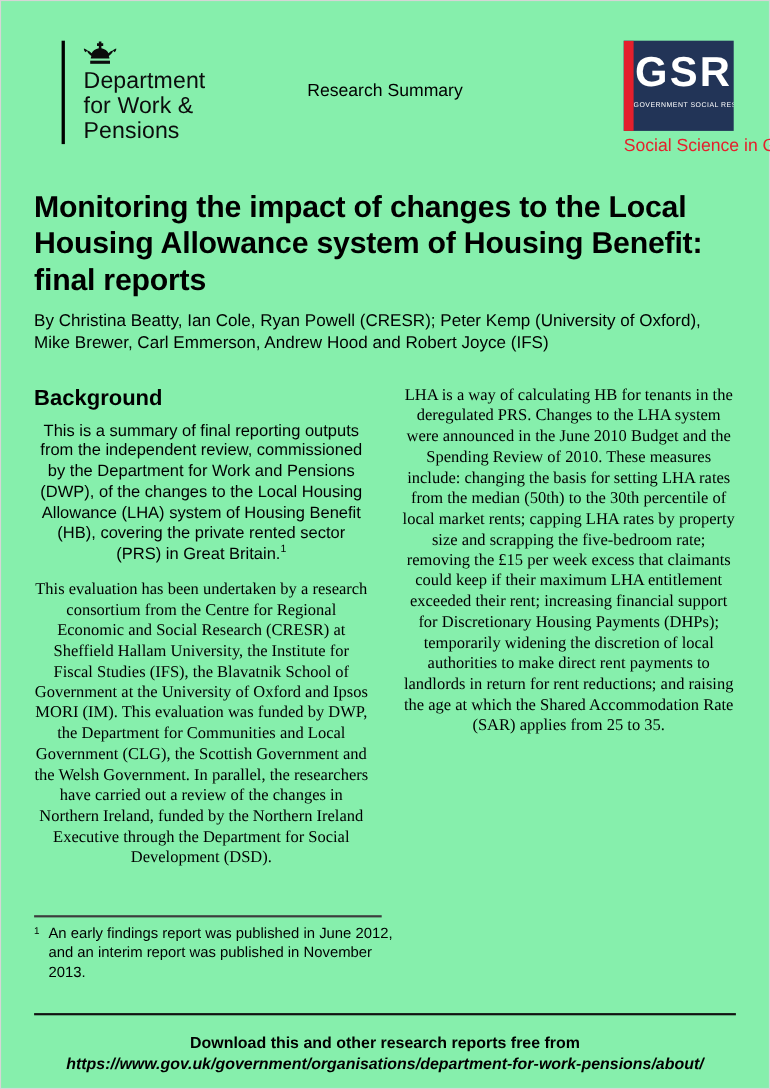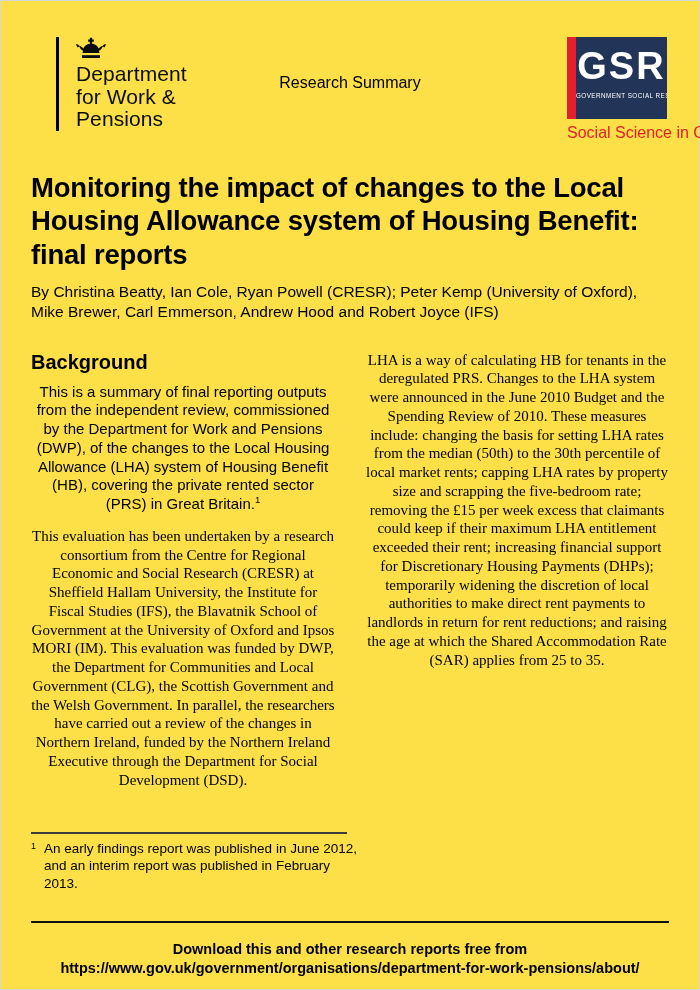--- a/index.html
+++ b/index.html
@@ -5,21 +5,21 @@
   * { box-sizing: border-box; }
   html, body { margin: 0; padding: 0; background: #ffffff; }
   body { font-family: "Liberation Sans", "DejaVu Sans", sans-serif; color: #000; }
 
   .page {
     width: 700px; height: 990px;
     border: 1px solid #d6d6d6;
     padding: 0 30px;
     display: flex; flex-direction: column;
     position: relative;
-    background: #fde047;
+    background: #86efac;
   }
 
   
   .masthead { position: relative; height: 100px; margin-top: 36px; flex: none; }
 
   .dwp-logo { position: absolute; left: 25px; top: 0; border-left: 3px solid #000; padding-left: 17px; }
   .crown { display: block; margin-bottom: 3px; }
   .dwp-name { font-size: 21px; line-height: 22.5px; color: #0b0c0c; letter-spacing: 0.1px; }
 
   .doc-type { position: absolute; left: 50%; top: 37px; transform: translateX(-50%); font-size: 16px; white-space: nowrap; }
@@ -46,21 +46,21 @@
   
   .footnote-block { margin-top: auto; flex: none; }
   .footnote-rule { width: 316px; border-top: 2px solid #3c3c3c; margin-bottom: 6px; }
   .footnote-row { display: flex; font-size: 13.5px; line-height: 1.3; width: 330px; }
   .fn-marker { flex: none; width: 13px; font-size: 9px; padding-top: 1px; }
   .fn-text { flex: 1; }
 
   
   .dl-footer { margin-top: 29px; border-top: 2px solid #111; padding: 17px 0 11px; text-align: center;
                font-weight: bold; font-size: 14.5px; line-height: 1.3; flex: none; }
-  .dl-footer .url { color: #000; text-decoration: none; }
+  .dl-footer .url { color: #000; text-decoration: none; font-style: italic; }
 </style>
 </head>
 <body>
 
 <div class="page">
 
   <header class="masthead">
 
     <div class="dwp-logo">
       <svg class="crown" width="30" height="23" viewBox="0 0 36 27" aria-hidden="true">
@@ -103,21 +103,21 @@
     <section class="col">
       <p>LHA is a way of calculating HB for tenants in the deregulated PRS. Changes to the LHA system were announced in the June 2010 Budget and the Spending Review of 2010. These measures include: changing the basis for setting LHA rates from the median (50th) to the 30th percentile of local market rents; capping LHA rates by property size and scrapping the five-bedroom rate; removing the £15 per week excess that claimants could keep if their maximum LHA entitlement exceeded their rent; increasing financial support for Discretionary Housing Payments (DHPs); temporarily widening the discretion of local authorities to make direct rent payments to landlords in return for rent reductions; and raising the age at which the Shared Accommodation Rate (SAR) applies from 25 to 35.</p>
     </section>
 
   </div>
 
   <div class="footnote-block">
     <div class="footnote-rule"></div>
     <div class="footnote-row">
       <span class="fn-marker">1</span>
-      <span class="fn-text">An early findings report was published in June 2012, and an interim report was published in February 2013.</span>
+      <span class="fn-text">An early findings report was published in June 2012, and an interim report was published in November 2013.</span>
     </div>
   </div>
 
   <footer class="dl-footer">
     <div>Download this and other research reports free from</div>
     <div class="url">https://www.gov.uk/government/organisations/department-for-work-pensions/about/</div>
   </footer>
 
 </div>
 

